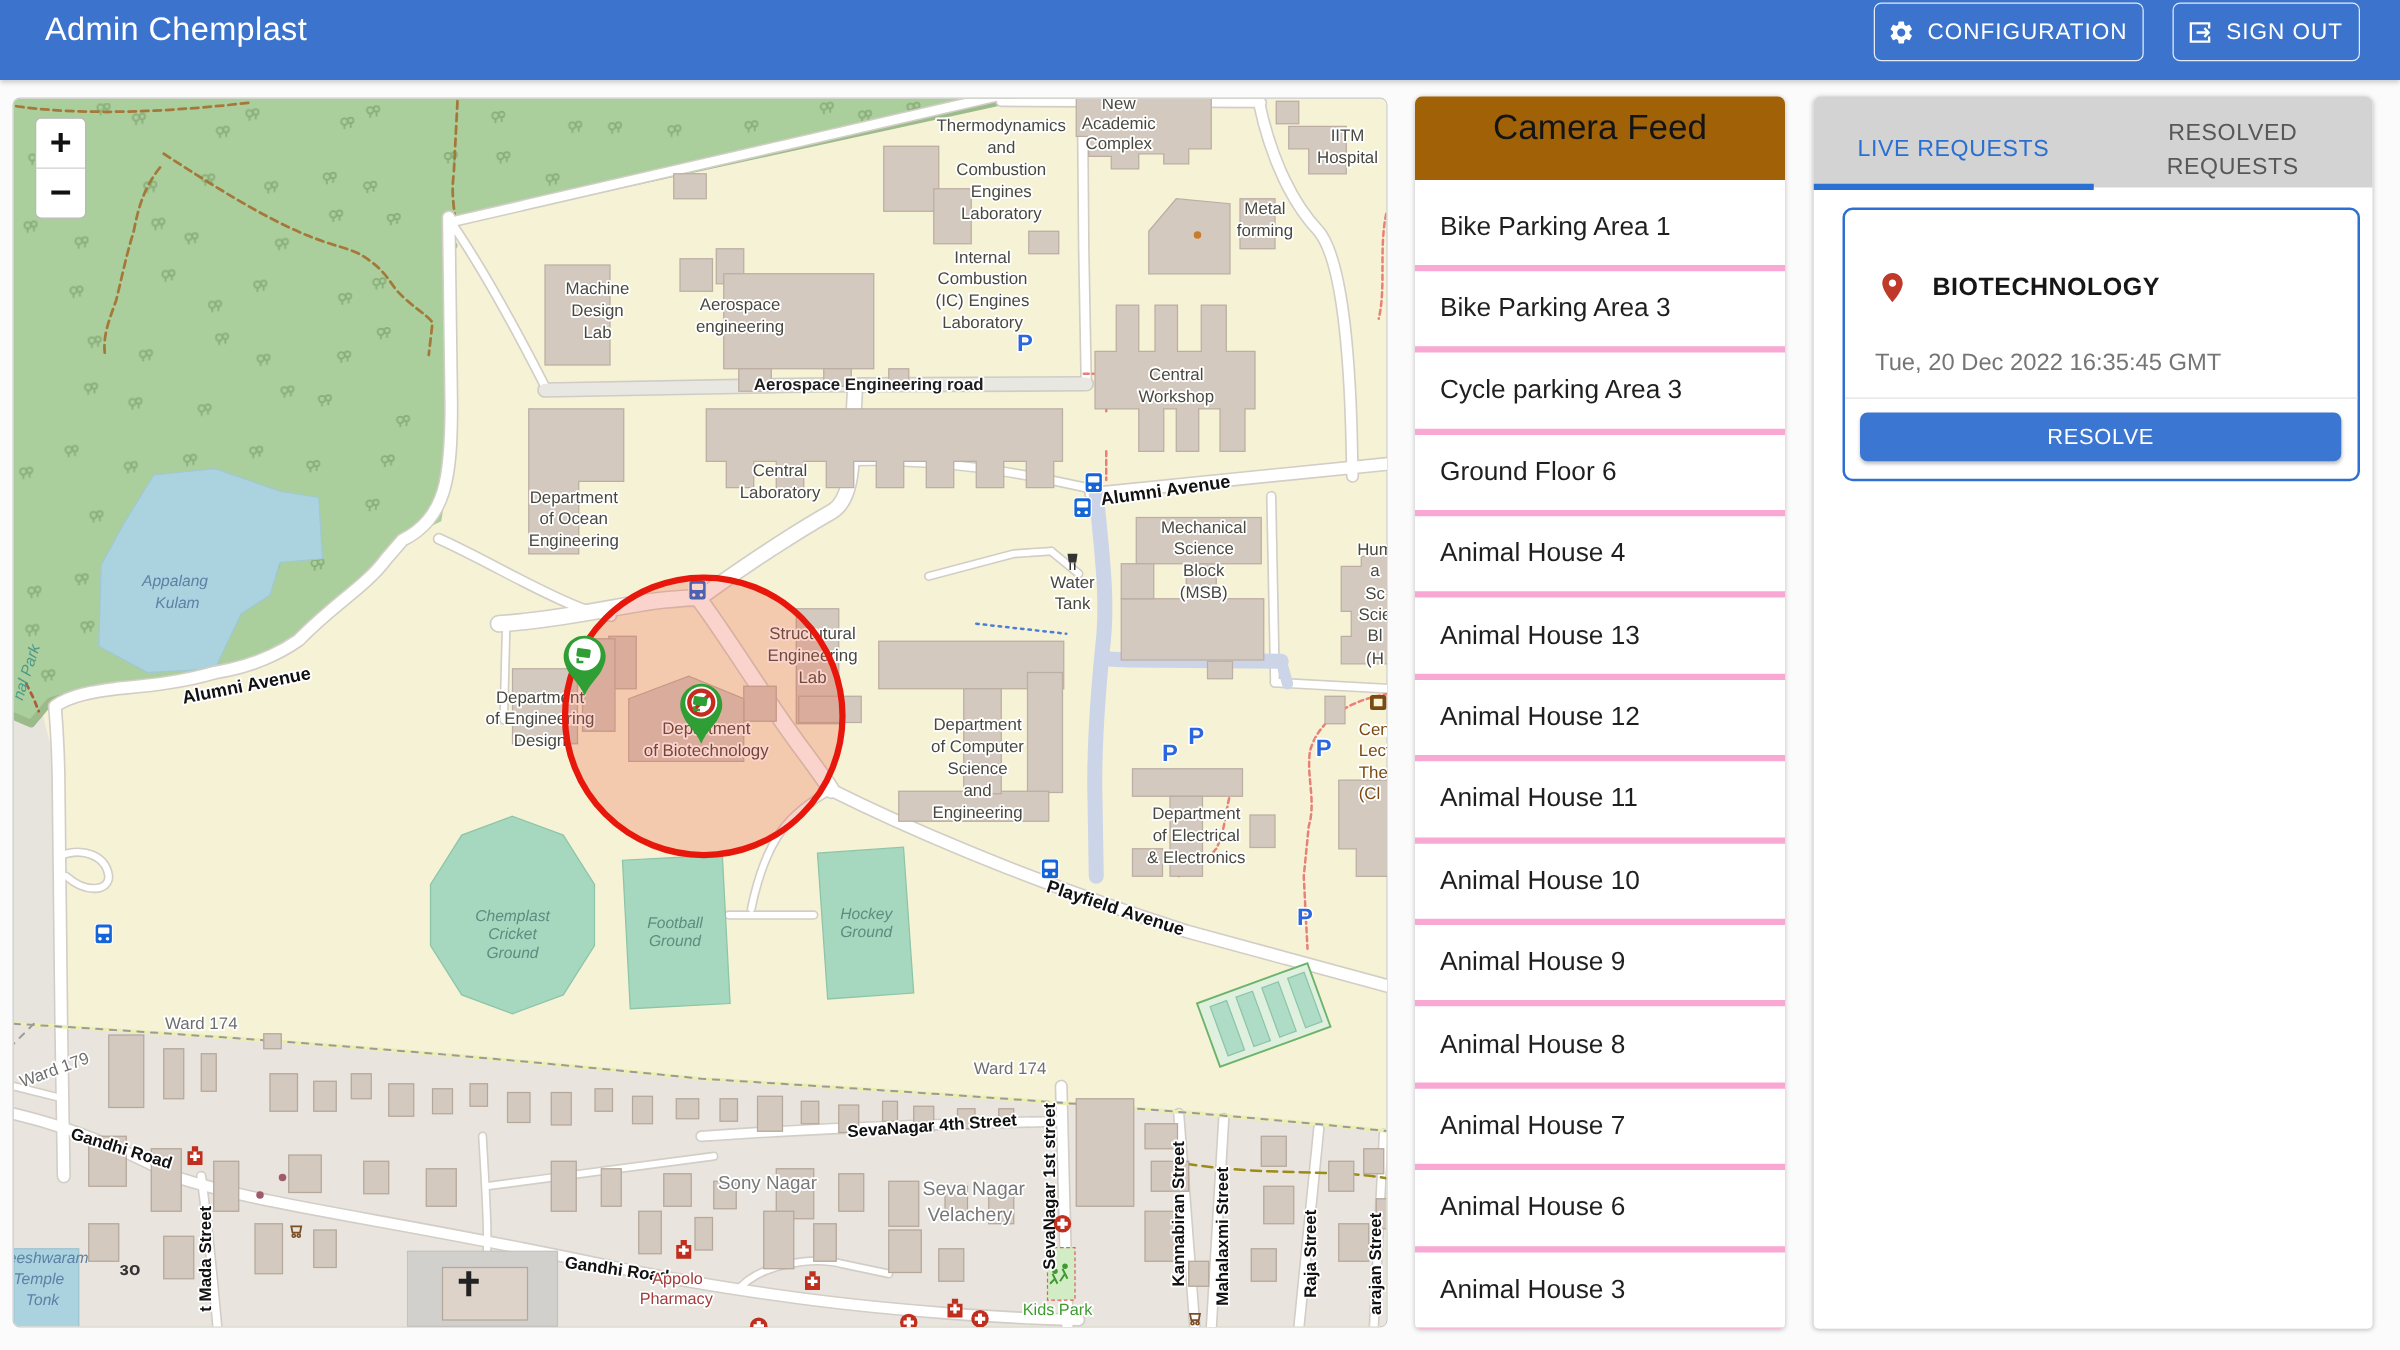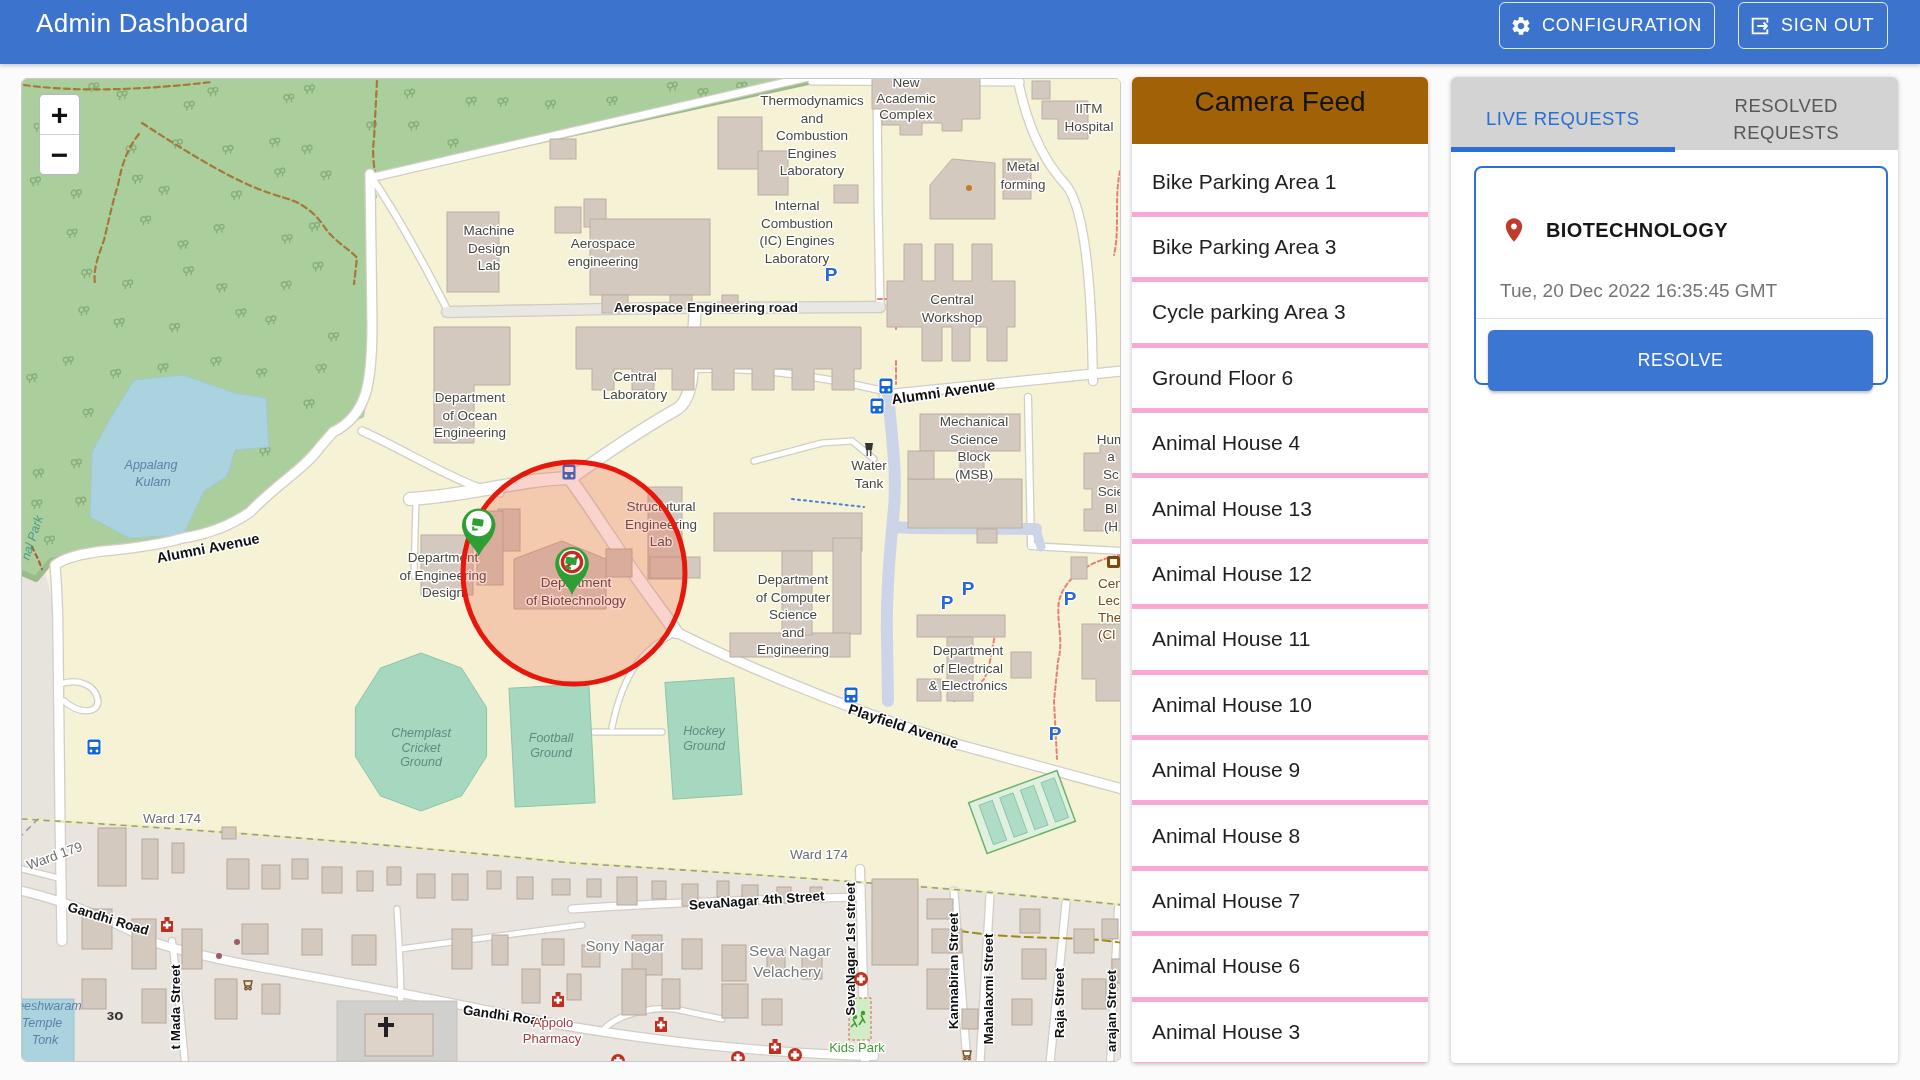--- a/index.html
+++ b/index.html
@@ -2,44 +2,44 @@
 <html><head><meta charset="utf-8"><title>Admin Dashboard</title>
 <style>
 * { margin:0; padding:0; box-sizing:border-box; }
 html,body { width:1920px; height:1080px; background:#fbfbfb; font-family:"Liberation Sans",sans-serif; overflow:hidden; }
 #appbar { position:absolute; left:0; top:0; width:1920px; height:64px; background:#3c74cd; box-shadow:0 2px 4px rgba(0,0,0,0.2); }
 #appbar h1 { position:absolute; left:36px; top:8px; font-size:26px; font-weight:normal; color:#fff; letter-spacing:0.3px; }
 .hbtn { position:absolute; top:2px; height:47px; border:1.5px solid rgba(255,255,255,0.85); border-radius:6px; color:#fff; display:flex; align-items:center; font-size:18px; letter-spacing:0.8px; padding:0 10px; font-weight:500; }
 .hbtn svg { margin-right:10px; flex-shrink:0; }
 #btnconf { left:1499px; width:216px; }
 #btnsign { left:1738px; width:150px;text-align:center; }
-#map { position:absolute; left:10px; top:78px; width:1100px; height:984px; border:1px solid #c9c9c9; border-radius:6px; overflow:hidden; background:#f7f4da;margin-left:11px; }
+#map { position:absolute; left:10px; top:78px; width:1100px; height:984px; border:1px solid #c9c9c9; border-radius:6px; overflow:hidden; background:#f7f4da; }
 #zoomctl { position:absolute; left:17px; top:15px; width:41px; height:81px; background:#fff; border:1px solid #b9b9b9; border-radius:5px; z-index:10; }
 #zoomctl .zi { height:40px; display:flex; align-items:center; justify-content:center; font-size:30px; font-weight:bold; color:#111; }
 #zoomctl .zi:first-child { border-bottom:1px solid #d0d0d0; }
 #feed { position:absolute; left:1132px; top:77px; width:296px; height:986px; background:#fff; border-radius:6px 6px 4px 4px; box-shadow:0 1px 4px rgba(0,0,0,0.25); overflow:hidden; }
 #feed .hd { height:66.5px; background:#a16207; display:flex; align-items:center; justify-content:center; font-size:28px; color:#141414; padding-bottom:17px; }
 #feed ul { list-style:none; padding-top:8px; }
 #feed li { height:65.4px; border-bottom:5px solid #f9a8d4; display:flex; align-items:center; padding-left:20px; font-size:21px; color:#1f1f1f; }
 #reqs { position:absolute; left:1451px; top:77px; width:447px; height:986px; background:#fff; border-radius:6px 6px 4px 4px; box-shadow:0 1px 4px rgba(0,0,0,0.25); }
 #tabs { position:relative; height:73px; background:#d3d3d3; border-radius:6px 6px 0 0;padding-left:16px; }
 .tab { position:absolute; top:0; width:223.5px; height:73px; padding-top:10px; display:flex; align-items:center; justify-content:center; text-align:center; font-size:18.5px; letter-spacing:0.5px; font-weight:500; }
 #tab1 { left:0; color:#2a6fd2; }
 #tab2 { left:223.5px; color:#585858; line-height:27px; }
 #underline { position:absolute; left:0; top:70px; width:223.5px; height:4.5px; background:#2a6fd2; }
 #card { position:absolute; left:23px; top:89px; width:414px; height:219px; border:2.5px solid #2e70d1; border-radius:8px; background:#fff; }
 #card .row1 { position:absolute; left:24px; top:48px; display:flex; align-items:center; }
 #card .title { font-size:20px; font-weight:bold; color:#161616; letter-spacing:0.4px; margin-left:18px; }
 #card .date { position:absolute; left:24px; top:112px; font-size:19px; color:#757575; }
 #card .div { position:absolute; left:0px; top:150px; width:100%; height:1px; background:#e2e2e2; }
-#resolve { position:absolute; left:12px; top:162px; width:385px; height:61px; background:#3b76d2; border-radius:6px; color:#fff; font-size:17.5px; letter-spacing:0.6px; display:flex; align-items:center; justify-content:center; box-shadow:0 2px 3px rgba(0,0,0,0.25); }
+#resolve { position:absolute; left:12px; top:162px; width:385px; height:39px; background:#3b76d2; border-radius:6px; color:#fff; font-size:17.5px; letter-spacing:0.6px; display:flex; align-items:center; justify-content:center; box-shadow:0 2px 3px rgba(0,0,0,0.25); }
 </style></head>
 <body>
 <div id="appbar">
-  <h1>Admin Dashboard</h1>
+  <h1>Admin Chemplast</h1>
   <div class="hbtn" id="btnconf">
     <svg width="22" height="22" viewBox="0 0 24 24" fill="#fff">
         <path d="M19.14,12.94c0.04-0.3,0.06-0.61,0.06-0.94c0-0.32-0.02-0.64-0.07-0.94l2.03-1.58c0.18-0.14,0.23-0.41,0.12-0.61 l-1.92-3.32c-0.12-0.22-0.37-0.29-0.59-0.22l-2.39,0.96c-0.5-0.38-1.03-0.7-1.62-0.94L14.4,2.81c-0.04-0.24-0.24-0.41-0.48-0.41 h-3.84c-0.24,0-0.43,0.17-0.47,0.41L9.25,5.35C8.66,5.59,8.12,5.92,7.63,6.29L5.24,5.33c-0.22-0.08-0.47,0-0.59,0.22L2.74,8.87 C2.62,9.08,2.66,9.34,2.86,9.48l2.03,1.58C4.84,11.36,4.8,11.69,4.8,12s0.02,0.64,0.07,0.94l-2.03,1.58 c-0.18,0.14-0.23,0.41-0.12,0.61l1.92,3.32c0.12,0.22,0.37,0.29,0.59,0.22l2.39-0.96c0.5,0.38,1.03,0.7,1.62,0.94l0.36,2.54 c0.05,0.24,0.24,0.41,0.48,0.41h3.84c0.24,0,0.44-0.17,0.47-0.41l0.36-2.54c0.59-0.24,1.13-0.56,1.62-0.94l2.39,0.96 c0.22,0.08,0.47,0,0.59-0.22l1.92-3.32c0.12-0.22,0.07-0.47-0.12-0.61L19.14,12.94z M12,15.6c-1.98,0-3.6-1.62-3.6-3.6 s1.62-3.6,3.6-3.6s3.6,1.62,3.6,3.6S13.98,15.6,12,15.6z"></path>
       </svg>
     CONFIGURATION
   </div>
   <div class="hbtn" id="btnsign">
     <svg width="22" height="22" viewBox="0 0 24 24" fill="none" stroke="#fff" stroke-width="2">
         <path d="M20 15.5 V20 H4 V4 H20 V8.5"></path>
         <path d="M9 12 L19.2 12 M15.8 8.2 L19.6 12 L15.8 15.8" stroke-linejoin="round"></path>

